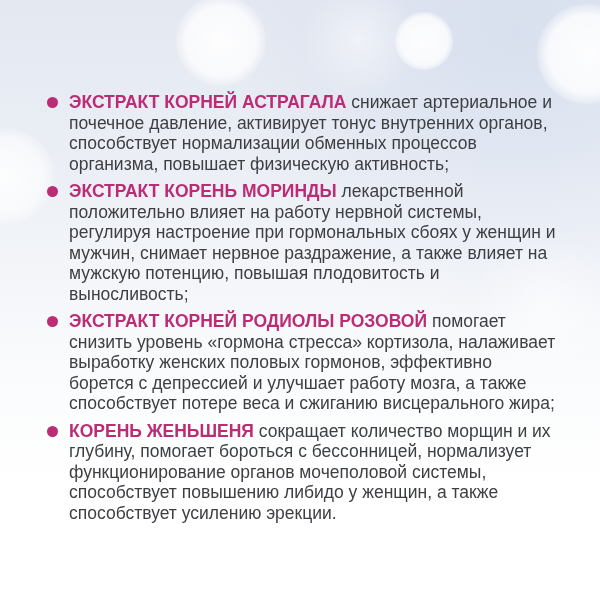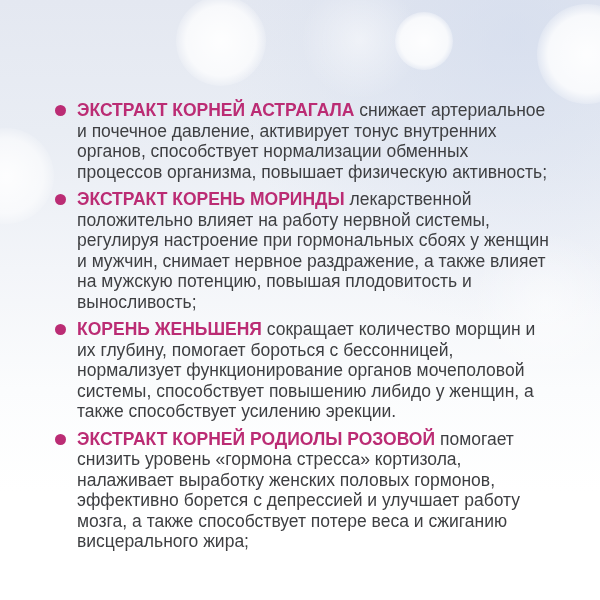--- a/index.html
+++ b/index.html
@@ -43,21 +43,21 @@
   .title {
     margin: 0 0 20px 0;
     font-size: 27px;
     line-height: 32px;
     font-weight: 800;
     letter-spacing: 0.2px;
     color: #bb2c74;
   }
   ul.ingredients {
     list-style: none;
-    margin: 12px;
+    margin: 4px;
     padding: 0;
   }
   ul.ingredients li {
     display: flex;
     align-items: flex-start;
     margin-bottom: 7px;
   }
   .dot {
     flex: 0 0 auto;
     width: 11px;
@@ -96,21 +96,21 @@
       <li>
         <span class="dot"></span>
         <p class="txt"><b class="hd">ЭКСТРАКТ КОРНЕЙ АСТРАГАЛА</b> <span>снижает артериальное и почечное давление, активирует тонус внутренних органов, способствует нормализации обменных процессов организма, повышает физическую активность;</span></p>
       </li>
       <li>
         <span class="dot"></span>
         <p class="txt"><b class="hd">ЭКСТРАКТ КОРЕНЬ МОРИНДЫ</b> <span>лекарственной положительно влияет на работу нервной системы, регулируя настроение при гормональных сбоях у женщин и мужчин, снимает нервное раздражение, а также влияет на мужскую потенцию, повышая плодовитость и выносливость;</span></p>
       </li>
       <li>
         <span class="dot"></span>
-        <p class="txt"><b class="hd">КОРЕНЬ ЖЕНЬШЕНЯ</b> <span>сокращает количество морщин и их глубину, помогает бороться с бессонницей, нормализует функционирование органов мочеполовой системы, способствует повышению либидо у женщин, а также способствует усилению эрекции.</span></p>
+        <p class="txt"><b class="hd">ЭКСТРАКТ КОРНЕЙ РОДИОЛЫ РОЗОВОЙ</b> <span>помогает снизить уровень «гормона стресса» кортизола, налаживает выработку женских половых гормонов, эффективно борется с депрессией и улучшает работу мозга, а также способствует потере веса и сжиганию висцерального жира;</span></p>
       </li>
       <li>
         <span class="dot"></span>
-        <p class="txt"><b class="hd">ЭКСТРАКТ КОРНЕЙ РОДИОЛЫ РОЗОВОЙ</b> <span>помогает снизить уровень «гормона стресса» кортизола, налаживает выработку женских половых гормонов, эффективно борется с депрессией и улучшает работу мозга, а также способствует потере веса и сжиганию висцерального жира;</span></p>
+        <p class="txt"><b class="hd">КОРЕНЬ ЖЕНЬШЕНЯ</b> <span>сокращает количество морщин и их глубину, помогает бороться с бессонницей, нормализует функционирование органов мочеполовой системы, способствует повышению либидо у женщин, а также способствует усилению эрекции.</span></p>
       </li>
     </ul>
   </div>
 </div>
 
 </body></html>

